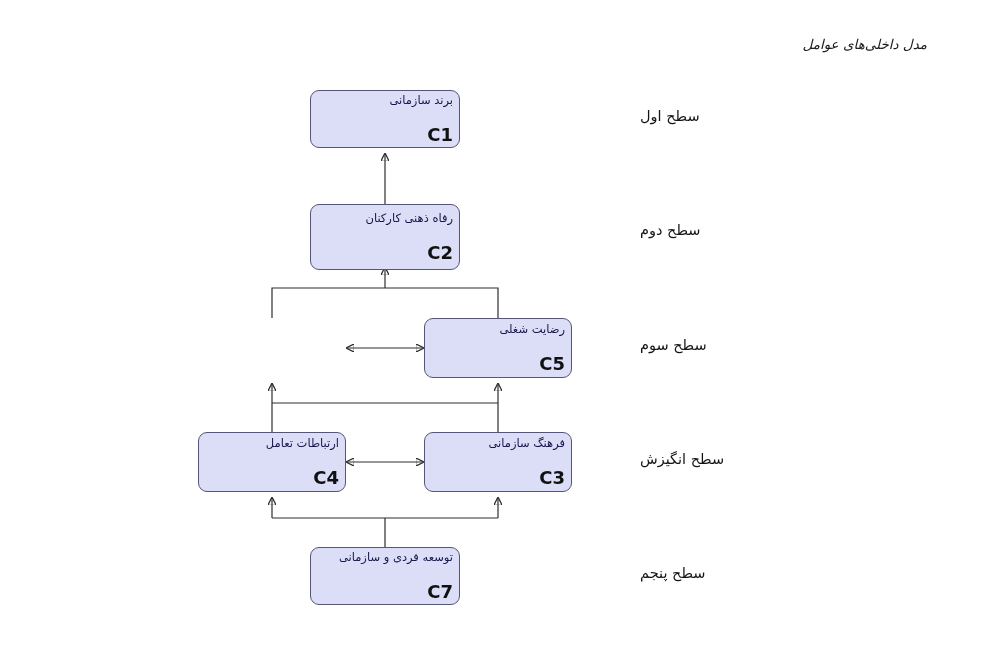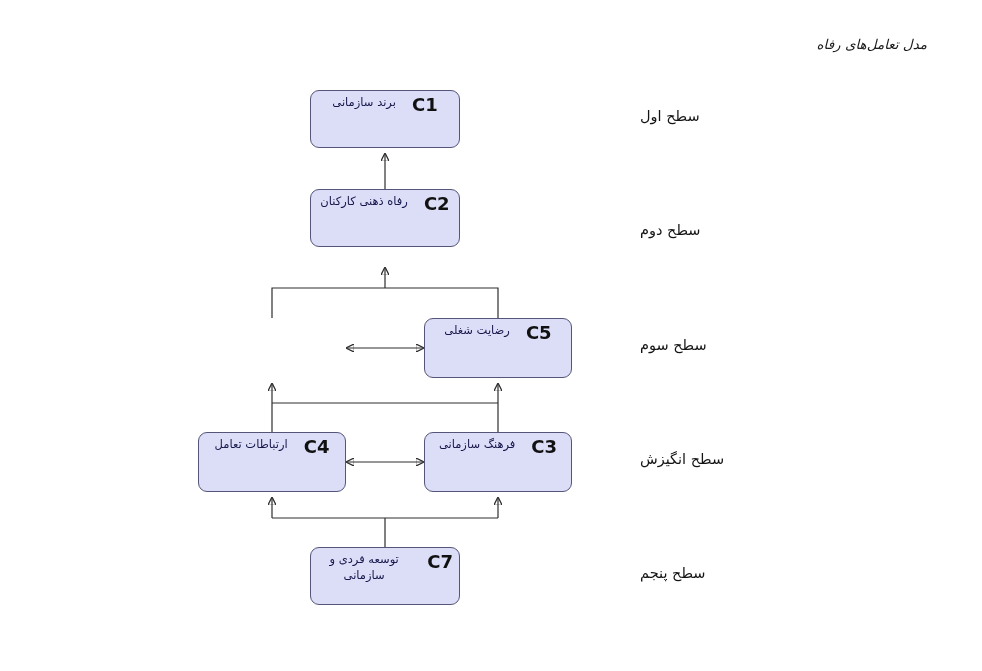--- a/index.html
+++ b/index.html
@@ -38,22 +38,22 @@
     stroke-width:1.2;
     fill:none;
   }
   .arrowhead{fill:var(--line);stroke:none;}
   .node{
     position:absolute;
     background:var(--node-fill);
     border:1.4px solid var(--node-border);
     border-radius:9px;
     display:flex;
-    flex-direction:row;
-    align-items:flex-start;
+    flex-direction:column;
+    align-items:flex-end;
     justify-content:center;
     gap:16px;
     padding:4px 6px;
   }
   .node-label{
     direction:rtl;
     font-size:11.5px;
     color:var(--label-ink);
     text-align:center;
     line-height:1.35;
@@ -69,38 +69,38 @@
     left:640px;
     width:130px;
     text-align:left;
     direction:rtl;
     font-size:14.5px;
     color:#141414;
     font-family:"DejaVu Sans",sans-serif;
   }
   
   #node-c1{left:310px;top:90px;width:150px;height:58px;}
-  #node-c2{left:310px;top:189px;width:150px;height:58px;}
+  #node-c2{left:310px;top:204px;width:150px;height:66px;}
   #node-c6{left:198px;top:318px;width:148px;height:60px;}
   #node-c5{left:424px;top:318px;width:148px;height:60px;}
   #node-c4{left:198px;top:432px;width:148px;height:60px;}
   #node-c3{left:424px;top:432px;width:148px;height:60px;}
   #node-c7{left:310px;top:547px;width:150px;height:58px;}
   #level-1{top:108px;}
   #level-2{top:222px;}
   #level-3{top:337px;}
   #level-4{top:451px;}
   #level-5{top:565px;}
 </style>
 </head>
 <body>
 
 <div class="canvas">
 
-  <div class="diagram-title">مدل تعامل‌های رفاه</div>
+  <div class="diagram-title">مدل داخلی‌های عوامل</div>
 
   <svg class="edges" width="982" height="671" viewBox="0 0 982 671" xmlns="http://www.w3.org/2000/svg">
     <defs>
       <marker id="arrow" viewBox="0 0 8 8" refX="7" refY="4" markerWidth="7" markerHeight="7" orient="auto-start-reverse">
         <path class="arrowhead" d="M0,0 L8,4 L0,8 Z"></path>
       </marker>
     </defs>
 
     <line x1="385" y1="204" x2="385" y2="154" marker-end="url(#arrow)"></line>
 

